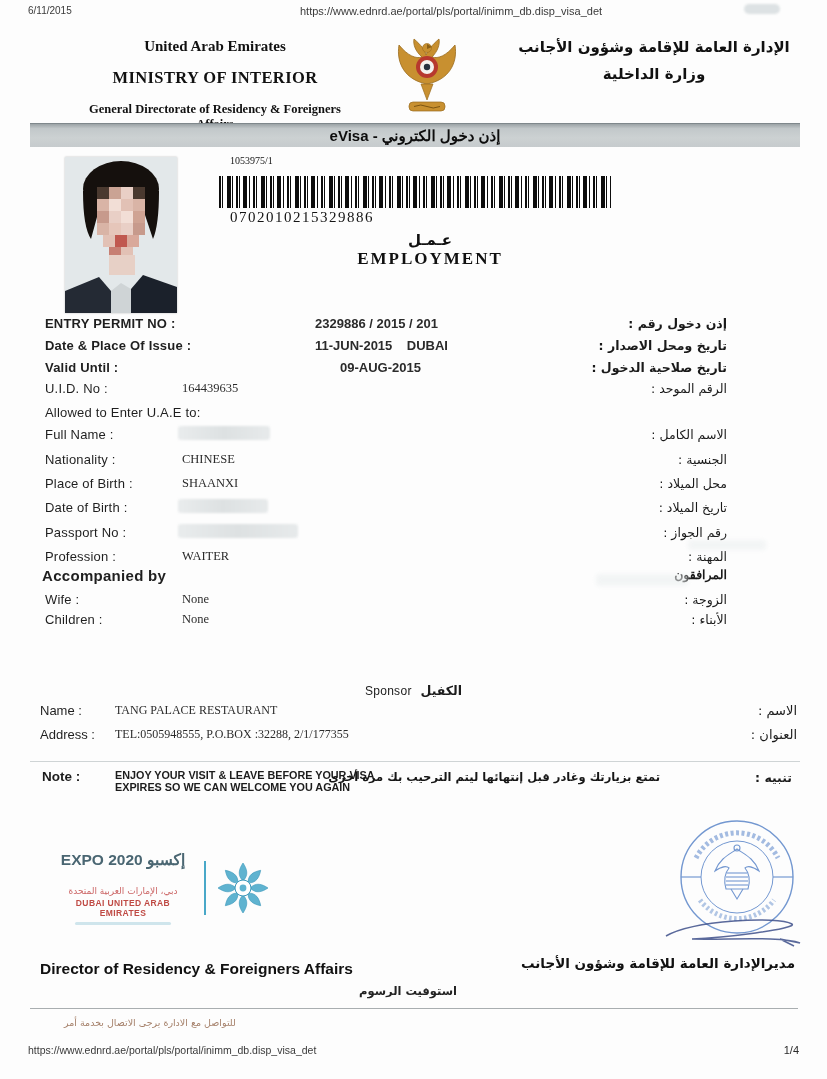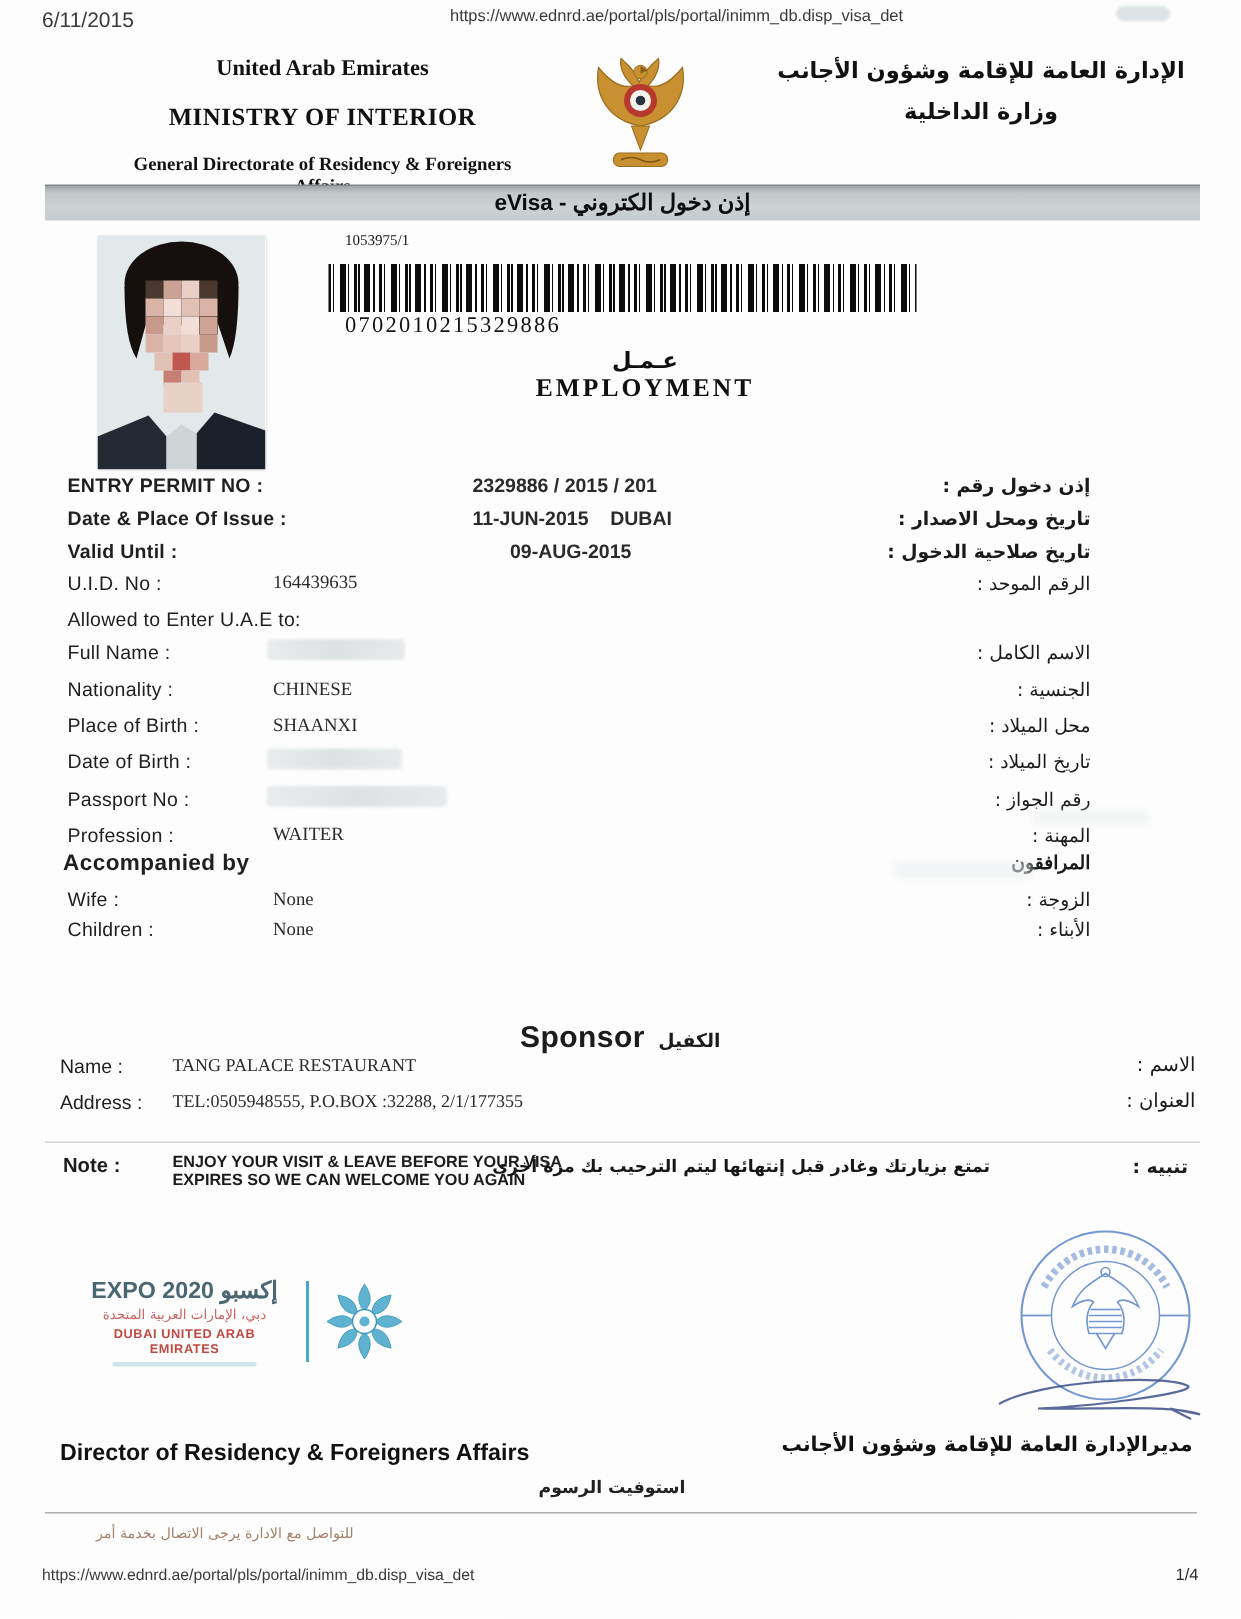--- a/index.html
+++ b/index.html
@@ -6,21 +6,21 @@
   body { background:#ffffff; font-family:"Liberation Sans", sans-serif; }
   .page {
     position:relative; width:827px; height:1079px; margin:0 auto;
     background:#fdfdfd; overflow:hidden; color:#1c1c1c;
   }
   .abs { position:absolute; }
   .ar { font-family:"DejaVu Sans", sans-serif; direction:rtl; unicode-bidi:embed; }
   .serif { font-family:"Liberation Serif", serif; }
 
   
-  .print-date { left:28px; top:5px; font-size:14px; color:#3a3a3a; }
+  .print-date { left:28px; top:5px; font-size:10px; color:#3a3a3a; }
   .print-url  { left:300px; top:5px; font-size:11px; color:#3a3a3a; }
   .corner-smudge { left:744px; top:4px; width:36px; height:10px; background:#dde2e4; border-radius:5px; filter:blur(1px); }
   .footer-url { left:28px; top:1044px; font-size:10.5px; color:#3a3a3a; }
   .footer-page { right:28px; top:1044px; font-size:11px; color:#2a2a2a; }
 
   
   .hdr-en { left:70px; top:38px; width:290px; text-align:center; font-family:"Liberation Serif", serif; color:#111; }
   .hdr-en .l1 { font-size:15px; font-weight:bold; }
   .hdr-en .l2 { font-size:16.5px; font-weight:bold; margin-top:13px; letter-spacing:.4px; }
   .hdr-en .l3 { font-size:12.5px; font-weight:bold; margin-top:14px; }
@@ -60,39 +60,39 @@
   .r-valid .fvalue { left:340px; }
   .far { position:absolute; right:30px; direction:rtl; font-family:"DejaVu Sans", sans-serif; font-size:12.5px; color:#1a1a1a; }
   .boldrow .far { font-weight:bold; }
   .heading-row .flabel { left:42px; font-size:15px; font-weight:bold; letter-spacing:.3px; }
   .heading-row .far { font-weight:bold;font-family:Liberation Serif, serif; }
   .smudge { position:absolute; top:-1px; height:14px; border-radius:3px;
     background:linear-gradient(90deg,#e9eced,#dde1e2,#e7eaeb); filter:blur(1px); }
 
   
   .sponsor-heading { left:0; top:681px; width:827px; text-align:center; }
-  .sponsor-heading .en { font-weight:bold; font-size:20px; letter-spacing:.3px; }
+  .sponsor-heading .en { font-weight:normal; font-size:12px; letter-spacing:.3px; }
   .sponsor-heading .arl { font-weight:bold; font-size:12.5px; }
   .srow { position:absolute; left:0; width:827px; font-size:13px; }
   .srow .slabel { position:absolute; left:40px; color:#1f1f1f; }
   .srow .svalue { position:absolute; left:115px; font-family:"Liberation Serif", serif; font-size:12px; color:#2b2b2b; }
   .srow .far { font-size:13px; }
 
   
   .note-block { left:30px; top:761px; width:770px; height:44px; border-top:1px solid #cfd4d5; }
   .note-label { position:absolute; left:12px; top:7px; font-weight:bold; font-size:13.5px; }
   .note-en { position:absolute; left:85px; top:7px; font-size:10.8px; font-weight:bold; line-height:12px; color:#1c1c1c; }
   .note-ar-text { position:absolute; right:140px; top:8px; font-size:11.5px; font-weight:bold; color:#161616; }
   .note-ar-label { position:absolute; right:8px; top:8px; font-size:12.5px; font-weight:bold; }
 
   
   .expo { left:52px; top:851px; display:flex; align-items:center; gap:10px; }
   .expo-text { width:142px; text-align:center; }
   .expo-l1 { font-size:15.5px; font-weight:bold; color:#4a6672; white-space:nowrap; }
-  .expo-l2 { font-size:9px; color:#c66; margin-top:2px; }
+  .expo-l2 { font-size:9px; color:#c66; margin-top:17px; }
   .expo-l3 { font-size:8.5px; font-weight:bold; color:#bf4a44; letter-spacing:.4px; margin-top:2px; }
   .expo-l4 { height:3px; width:96px; margin:4px auto 0; background:#cfe5ec; border-radius:2px; }
   .expo-divider { width:2px; height:54px; background:#49a8c8; }
 
   .stamp { left:676px; top:816px; opacity:.85; }
   .signature { left:660px; top:912px; }
 
   
   .ghost { background:#eaeeef; filter:blur(2px); border-radius:3px; opacity:.55; }
 

